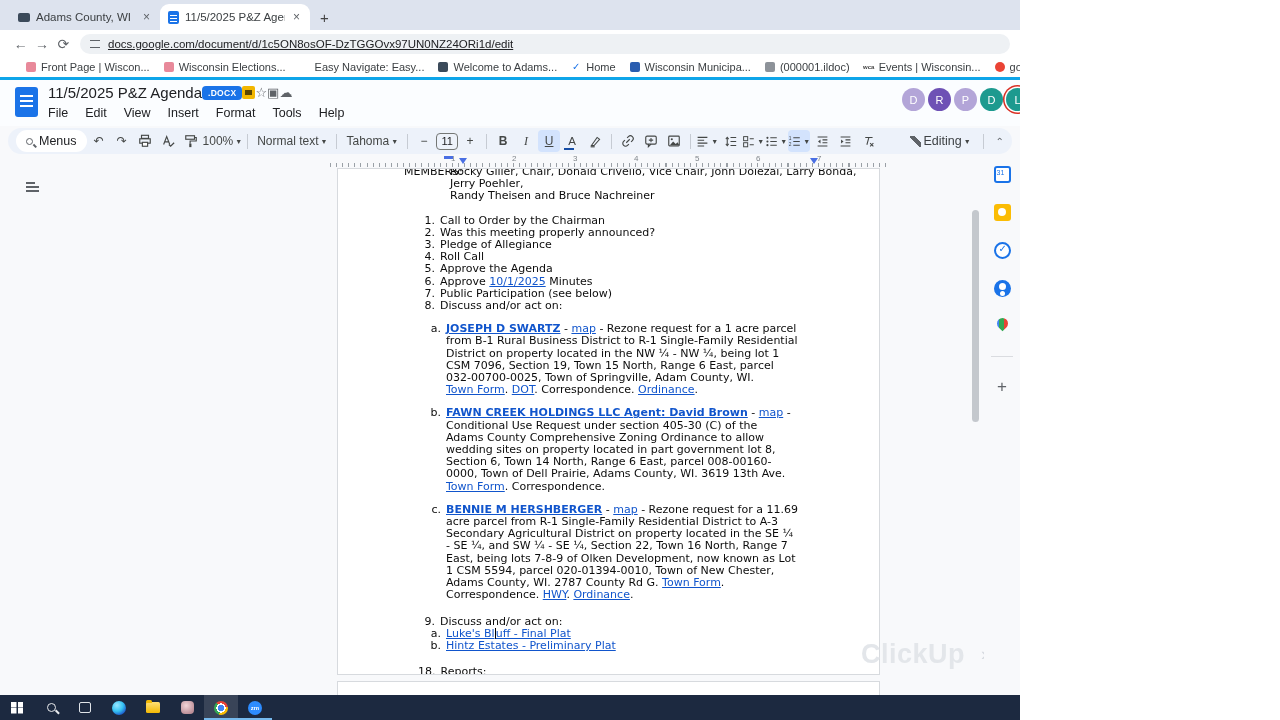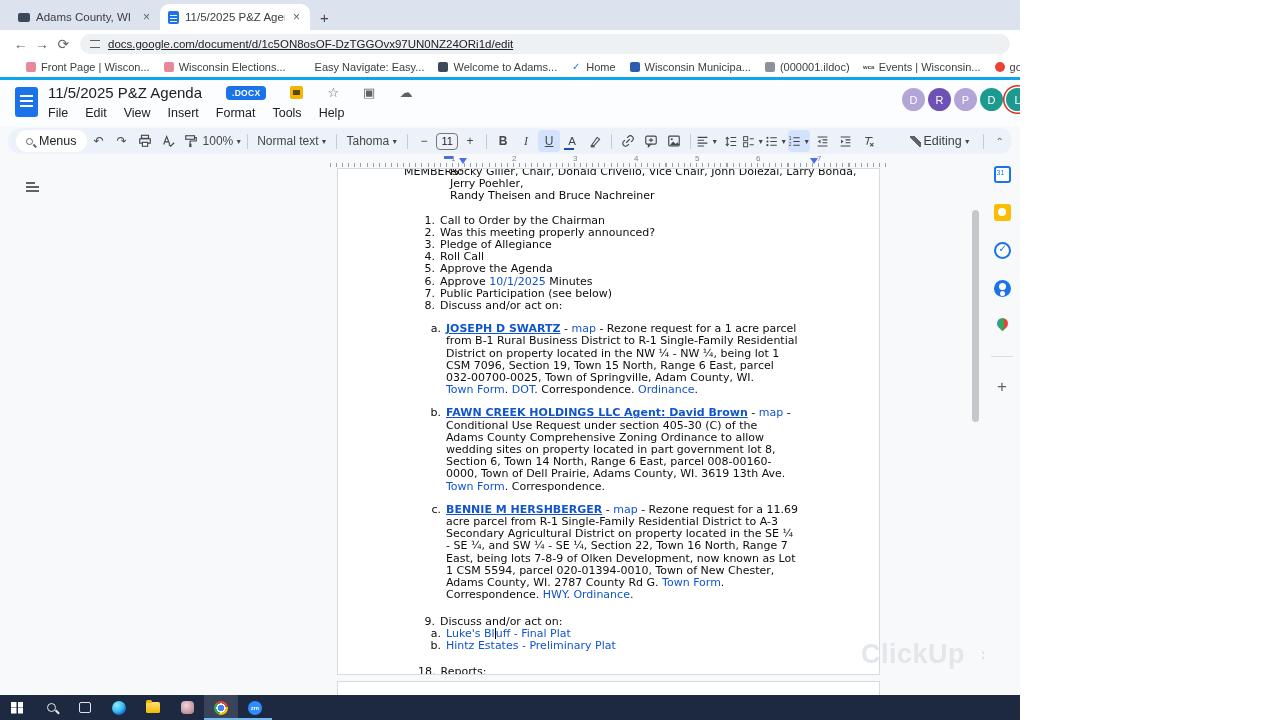--- a/index.html
+++ b/index.html
@@ -33,21 +33,21 @@
   .bm { display:flex; align-items:center; gap:5px; font-size:11px; color:#3c4043; padding:2px 6px; border-radius:6px; white-space:nowrap; }
   .bm-ico { width:10px; height:10px; border-radius:2px; flex:0 0 auto; display:flex; align-items:center; justify-content:center; }
   .bm-ico.round { border-radius:50%; }
   .bm-ico.txt { font-size:6px; font-weight:bold; color:#444; background:none !important; }
   .bm-ico.glyph { background:none !important; font-size:10px; line-height:10px; }
 
   
   .docs-header { position:relative; height:46px; background:#fbfdff; }
   .docs-logo { position:absolute; left:15px; top:7px; width:23px; height:30px; background:#1a73e8; border-radius:3px; }
   .docs-logo:after { content:""; position:absolute; left:5px; top:8px; width:13px; height:2px; background:#fff; box-shadow:0 5px 0 #fff, 0 10px 0 #fff; }
-  .title-row { position:absolute; left:48px; top:4px; display:flex; align-items:center; gap:24px; }
+  .title-row { position:absolute; left:48px; top:4px; display:flex; align-items:center; gap:0; }
   .doc-title { font-size:15px; color:#202124; }
   .doc-badge { background:#1a73e8; color:#fff; font-size:8.5px; font-weight:bold; padding:2px 6px; border-radius:4px; letter-spacing:.3px; }
   .yellow-ico { width:13px; height:13px; background:#f2b600; border-radius:2px; position:relative; }
   .yellow-ico:after { content:""; position:absolute; left:3px; top:4px; width:7px; height:5px; background:#5c4500; }
   .hdr-ico { color:#5f6368; font-size:13px; }
   .menubar { position:absolute; left:48px; top:26px; display:flex; gap:17px; font-size:12.5px; color:#202124; }
   .avatars { position:absolute; left:902px; top:8px; display:flex; align-items:center; gap:3px; }
   .avatar { width:23px; height:23px; border-radius:50%; color:#fff; font-size:11px; display:flex; align-items:center; justify-content:center; }
   .avatar.ring { box-shadow:0 0 0 1.5px #fff, 0 0 0 3px #d93025; }
   .history-ico { margin-left:14px; width:16px; height:16px; border:1.7px solid #5f6368; border-radius:50%; position:relative; }
@@ -99,21 +99,21 @@
   .doc-list { margin-top:12px; margin-left:80px; }
   .row { display:flex; }
   .row .n { min-width:17px; text-align:right; margin-right:5px; flex:0 0 auto; }
   .row .c { max-width:378px; }
   .subwrap { margin-left:10px; }
   .sub { margin-top:11px; }
   .sub .n { min-width:13px; }
   .sub .c { max-width:352px; }
   .sub.tight { margin-top:0; }
   .li-gap { margin-top:14px; }
-  .seg-link { color:#1155cc; }
+  .seg-link { color:#1155cc; text-decoration:underline; }
   .seg-linkbold { color:#1155cc; text-decoration:underline; font-weight:bold; }
   .caret { display:inline-block; width:1.2px; height:11px; background:#000; vertical-align:-2px; }
 
   .scroll-thumb { position:absolute; right:41px; top:54px; width:7px; height:212px; background:#c4c8cd; border-radius:4px; }
   .watermark { position:absolute; right:55px; bottom:25px; font-size:27px; font-weight:bold; color:#e3e6ea; letter-spacing:.5px; }
   .watermark-arrow { position:absolute; right:33px; bottom:30px; font-size:18px; color:#d4d8de; }
 
   
   .siderail { position:absolute; right:0; top:156px; bottom:25px; width:36px; background:#f8f9fb; display:flex; flex-direction:column; align-items:center; padding-top:10px; gap:21px; }
   .rail-ico { width:17px; height:17px; }

